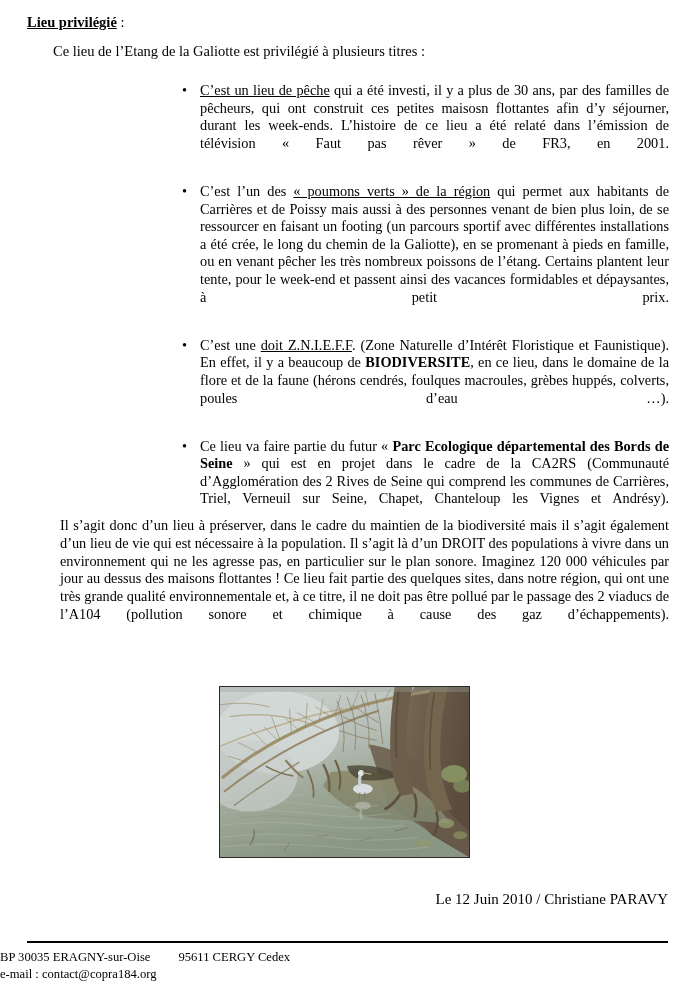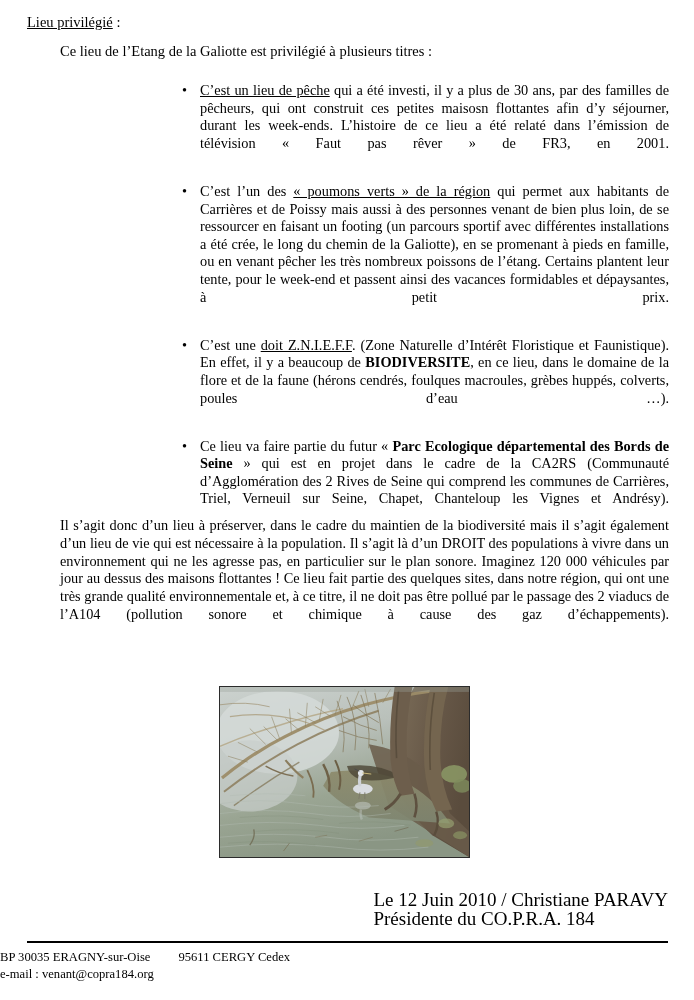--- a/index.html
+++ b/index.html
@@ -24,32 +24,32 @@
   
   .heading {
     position: absolute;
     left: 27px;
     top: 13px;
     font-size: 14.5px;
     line-height: 18px;
     white-space: nowrap;
   }
   .heading .h-main {
-    font-weight: normal;
+    font-weight: bold;
     text-decoration: underline;
   }
   .heading .h-colon {
     font-weight: normal;
     text-decoration: none;
   }
 
   
   .intro {
     position: absolute;
-    left: 60px;
+    left: 53px;
     top: 42px;
     font-size: 14.5px;
     line-height: 18px;
     white-space: nowrap;
   }
 
   
   .bullets {
     position: absolute;
     left: 182px;
@@ -119,22 +119,22 @@
     inset: 0;
     overflow: hidden;
   }
   .ph-svg { display: block; width: 100%; height: 100%; }
 
   
   .signature {
     position: absolute;
     right: 26px;
     top: 890px;
-    text-align: left;
-    font-size: 19px;
+    text-align: center;
+    font-size: 15px;
     line-height: 19px;
   }
 
   
   .footer-rule {
     position: absolute;
     left: 27px;
     top: 941px;
     width: 641px;
     height: 0;
@@ -311,22 +311,21 @@
         <path d="M140 156 L154 152" stroke="#7c7458" stroke-width="0.9" fill="none" opacity="0.6"></path>
         <path d="M176 146 L190 142" stroke="#6e6650" stroke-width="1" fill="none" opacity="0.6"></path>
 
         <rect x="0" y="0" width="251" height="5" fill="#9aa29a" opacity="0.35"></rect>
       </svg>
     </div>
   </div>
 
   <div class="signature">
     <div>Le 12 Juin 2010 / Christiane PARAVY</div>
-    <div>Présidente du CO.P.R.A. 184</div>
   </div>
 
   <div class="footer-rule"></div>
   <div class="footer">
     <div><span>BP 30035 ERAGNY-sur-Oise</span><span class="addr-gap"></span><span>95611 CERGY Cedex</span></div>
-    <div>e-mail : venant@copra184.org</div>
+    <div>e-mail : contact@copra184.org</div>
   </div>
 
 </div>
 
 </body></html>

